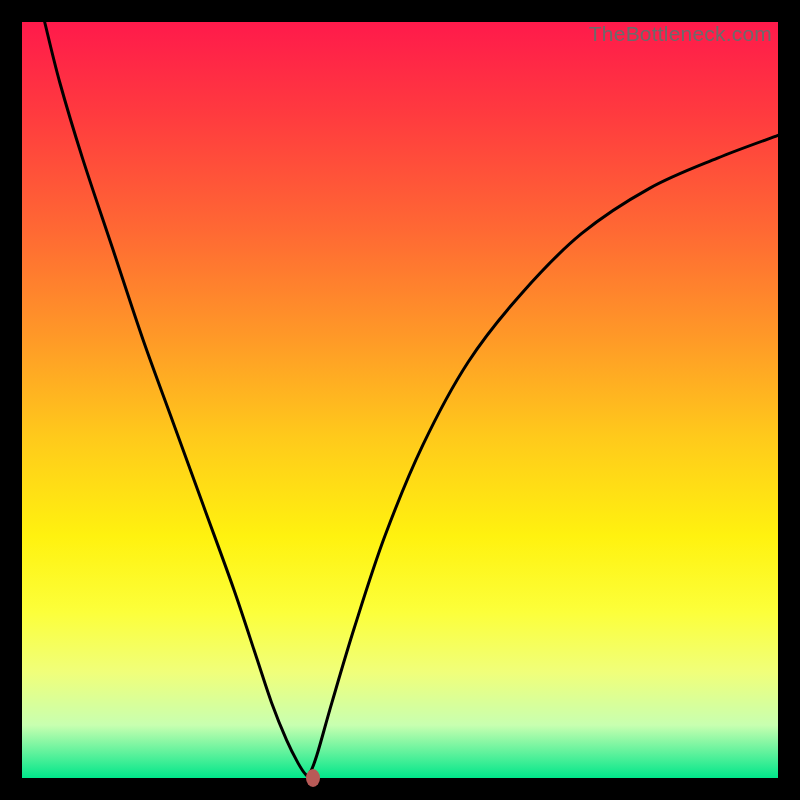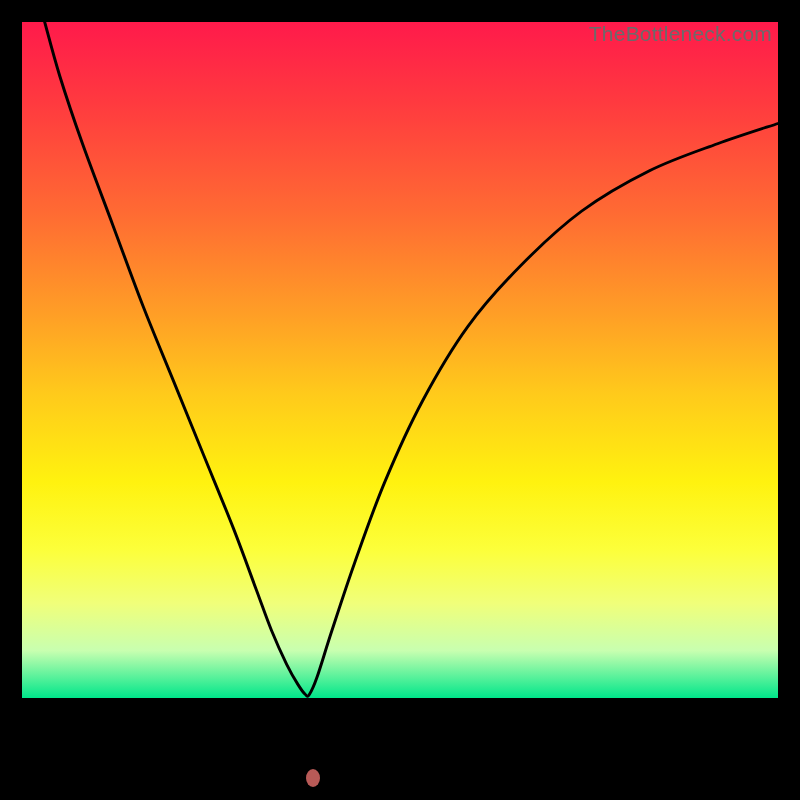--- a/index.html
+++ b/index.html
@@ -8,21 +8,21 @@
     position: relative;
     width: 800px;
     height: 800px;
     background: #000;
   }
   .plot-area {
     position: absolute;
     left: 22px;
     top: 22px;
     width: 756px;
-    height: 676px;
+    height: 756px;
     background: linear-gradient(to bottom,
       #ff1a4b 0%,
       #ff3a3f 12%,
       #ff6a33 28%,
       #ff9a27 42%,
       #ffca1b 55%,
       #fff20f 68%,
       #fcff3a 78%,
       #f0ff7a 86%,
       #c8ffb0 93%,

